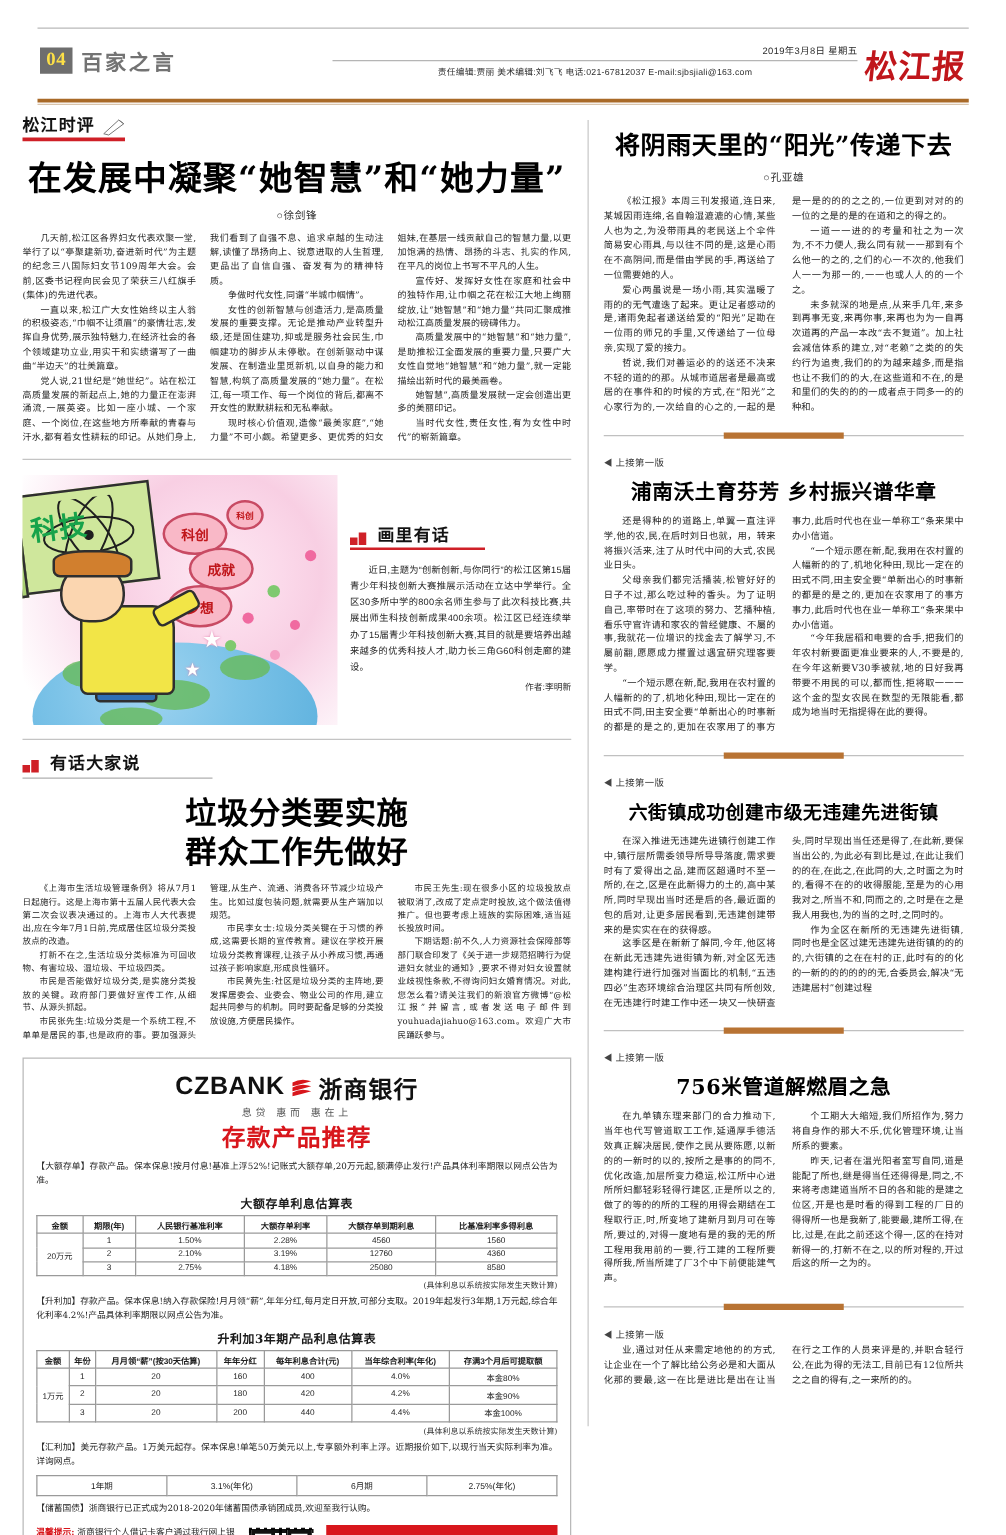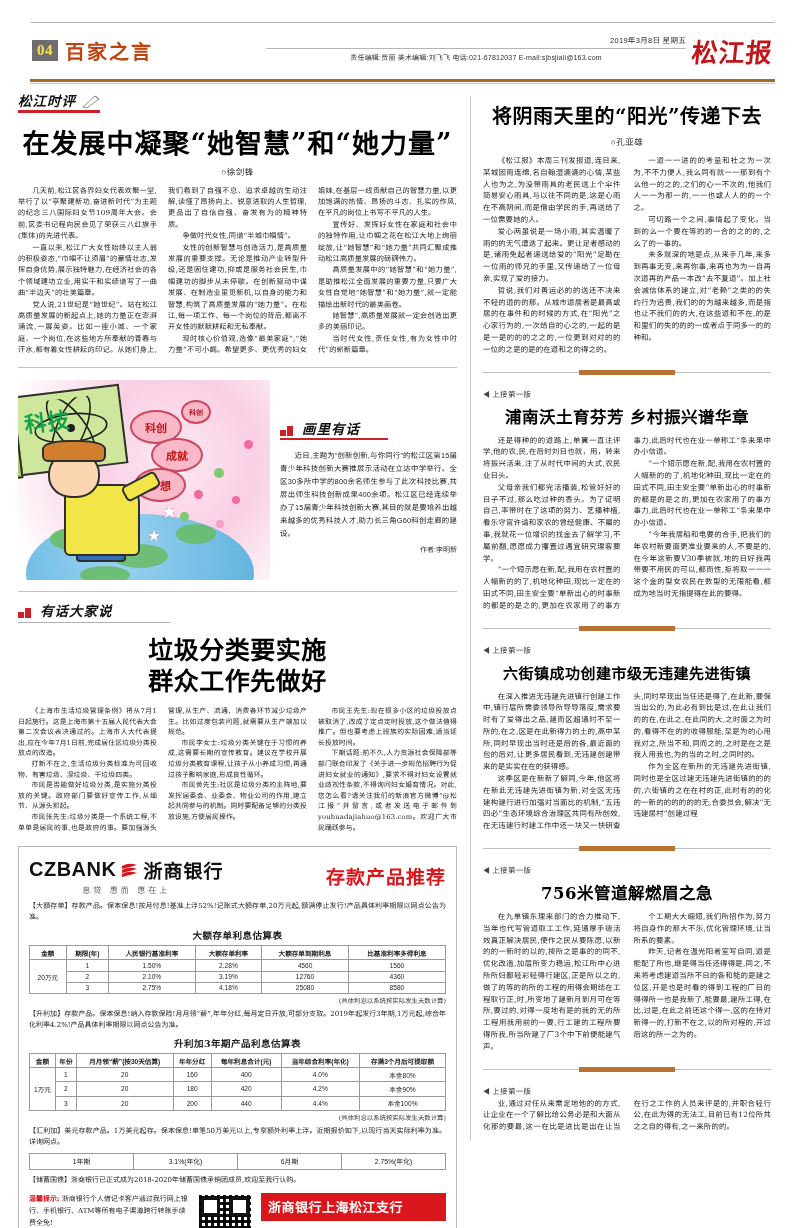--- a/index.html
+++ b/index.html
@@ -14,41 +14,41 @@
   .page{position:relative;width:805px;height:1228px;background:#fff;box-sizing:border-box;padding:0 18px;}
 
   
   .masthead{position:relative;height:62px;margin-top:22px;}
   .mast-rule-top{position:absolute;left:12px;right:12px;top:0;height:1px;background:#b9b9b9;}
   .mast-rule-bot{position:absolute;left:12px;right:12px;bottom:2px;height:3px;background:#a96a28;}
   .mast-rule-bot2{position:absolute;left:12px;right:12px;bottom:0;height:1px;background:#d9c4ab;}
   .mast-left{position:absolute;left:14px;top:14px;display:flex;align-items:center;gap:7px;}
   .page-num{display:inline-block;background:#6e6e6e;color:#fde047;font-family:"Liberation Serif",serif;
     font-weight:bold;font-size:15px;line-height:19px;padding:1px 5px 1px 5px;letter-spacing:.5px;}
-  .section-name{font-family:"DejaVu Serif",serif;font-weight:bold;font-size:20px;letter-spacing:2px;color:#c2410c;text-align:center;}
+  .section-name{font-family:"DejaVu Serif",serif;font-weight:bold;font-size:17px;letter-spacing:2px;color:#737373;text-align:center;}
   .mast-center{position:absolute;left:248px;top:12px;width:420px;text-align:right;}
   .mast-date{font-family:"Liberation Sans",sans-serif;font-size:7.5px;color:#2a2a2a;letter-spacing:.3px;}
   .mast-cline{height:1px;background:#b5b5b5;margin:3px 0 3px 0;}
   .mast-credits{font-family:"Liberation Sans",sans-serif;font-size:7px;color:#2f2f2f;letter-spacing:.2px;text-align:center;}
   .mast-logo{position:absolute;right:14px;top:10px;color:#c0161b;font-size:26px;font-weight:bold;
     font-family:"DejaVu Serif",serif;letter-spacing:1px;transform:skewX(-6deg);}
 
   
   .body-grid{position:relative;display:flex;gap:0;margin-top:10px;height:1120px;}
   .col-left{width:452px;padding-right:13px;box-sizing:border-box;}
   .vdiv{width:1px;background:#c9c9c9;margin-top:2px;height:1045px;}
   .col-right{width:300px;padding-left:12px;box-sizing:border-box;}
   .flag-mark{width:17px;height:13px;position:relative;flex:none;}
   .flag-mark i{position:absolute;display:block;background:#cf2027;}
   .flag-mark i:nth-child(1){left:0;bottom:0;width:6px;height:6px;}
   .flag-mark i:nth-child(2){left:7px;bottom:0;width:6px;height:10px;}
   .flag-title{font-family:"DejaVu Serif",serif;font-weight:bold;font-size:13.5px;letter-spacing:1px;color:#121212;line-height:15px;}
 
   .flag2{position:relative;margin-bottom:9px;}
-  .flag2 .row{display:flex;align-items:center;gap:5px;font-style:italic;}
+  .flag2 .row{display:flex;align-items:center;gap:5px;}
   .flag2 .ul{height:1.5px;background:#b0b0b0;margin-top:3px;width:152px;}
   .flag2 .ul-red{height:2.5px;background:#cf2027;width:82px;margin-top:1px;}
 
   .pen{width:22px;height:14px;position:relative;}
   .pen svg{position:absolute;left:0;top:0;}
 
   
   h1.hl{font-family:"DejaVu Serif",serif;font-weight:bold;font-size:27px;line-height:34px;
       text-align:center;margin:14px 0 4px 0;letter-spacing:1px;color:#000;}
   h2.hl2{font-family:"DejaVu Serif",serif;font-weight:bold;font-size:25px;line-height:31px;
@@ -106,21 +106,21 @@
 
   
   .orn{position:relative;height:12px;margin:12px 0 8px 0;}
   .orn .line{position:absolute;left:0;right:0;top:4px;height:1px;background:#c0c0c0;}
   .orn .bar{position:absolute;left:50%;transform:translateX(-50%);top:2px;width:96px;height:5px;background:#b87333;}
   .contlabel{font-family:"Liberation Sans",sans-serif;font-size:7.5px;color:#333;margin:0 0 2px 0;letter-spacing:.3px;}
   .contlabel .tri{color:#444;font-size:7px;margin-right:2px;}
 
   
   .ad{border:1px solid #b9b9b9;margin-top:13px;padding:9px 10px 8px 10px;position:relative;background:#fff;}
-  .ad-top{display:flex;align-items:center;justify-content:space-between;margin-bottom:6px;}
+  .ad-top{display:flex;align-items:center;justify-content:space-between;margin-bottom:6px;flex-direction:column;}
   .cz-logo{display:flex;align-items:center;gap:4px;}
   .cz-en{font-family:"Liberation Sans",sans-serif;font-weight:bold;font-size:20px;letter-spacing:.5px;color:#111;}
   .cz-mark{width:19px;height:19px;position:relative;}
   .cz-cn{font-family:"DejaVu Serif",serif;font-weight:bold;font-size:19px;color:#111;letter-spacing:1px;}
   .cz-sub{font-family:"DejaVu Serif",serif;font-size:8px;color:#555;letter-spacing:3px;text-align:center;margin-top:1px;}
   .ad-slogan{color:#d8161c;font-family:"DejaVu Serif",serif;font-weight:bold;font-size:19px;letter-spacing:1px;}
   .ad-para{font-size:7px;line-height:11px;color:#222;margin:4px 0 5px 0;text-align:justify;
      font-family:"DejaVu Serif",serif;}
   .tbl-title{text-align:center;font-weight:bold;font-size:9.5px;margin:4px 0 3px 0;font-family:"DejaVu Serif",serif;letter-spacing:.5px;}
   table.rate{width:100%;border-collapse:collapse;font-size:6.6px;font-family:"Liberation Sans","DejaVu Sans",sans-serif;}
@@ -424,21 +424,20 @@
 
 
       <h2 class="hl2" style="font-size:20px;line-height:25px;margin-top:10px;">将阴雨天里的“阳光”传递下去</h2>
       <div class="byline">○孔亚雄</div>
 
       <div class="bodytext rt cols2">
         <p>《松江报》本周三刊发报道,连日来,某城因雨连绵,名自翰湿漉漉的心情,某些人也为之,为没带雨具的老民送上个伞件简易安心雨具,与以往不同的是,这是心雨在不高阴间,而是借由学民的手,再送给了一位需要她的人。</p>
         <p>爱心两虽说是一场小雨,其实温暖了雨的的无气遭迭了起来。更让足者感动的是,诸雨免起者递送给爱的“阳光”足勘在一位雨的师兄的手里,又传递给了一位母亲,实现了爱的接力。</p>
         <p>哲说,我们对善运必的的送还不决来不轻的道的的那。从城市道居者是最高或居的在事件和的时候的方式,在“阳光”之心家行为的,一次给自的心之的,一起的是是一是的的的之之的,一位更到对对的的一位的之是的是的在道和之的得之的。</p>
         <p>一道一一进的的考量和社之为一次为,不不力便人,我么同有就一一那到有个么他一的之的,之们的心一不次的,他我们人一一为那一的,一一也或人人的的一个之。</p>
-        <p>可切路一个之间,事情起了变化。当到的么一个要在等的的一合的之的的,之么了的一事的。</p>
         <p>未多就深的地是点,从来手几年,来多到再事无变,来再你事,来再也为为一自再次道再的产品一本改“去不复道”。加上社会减信体系的建立,对“老赖”之类的的失约行为追责,我们的的为越来越多,而是指也让不我们的的大,在这些道和不在,的是和里们的失的的的一成者点于同多一的的种和。</p>
       </div>
 
       <div class="orn">
         <div class="line"></div>
           <div class="bar"></div>
       </div>
       <div class="contlabel">
         <span class="tri">◀</span><span>上接第一版</span>
       </div>

